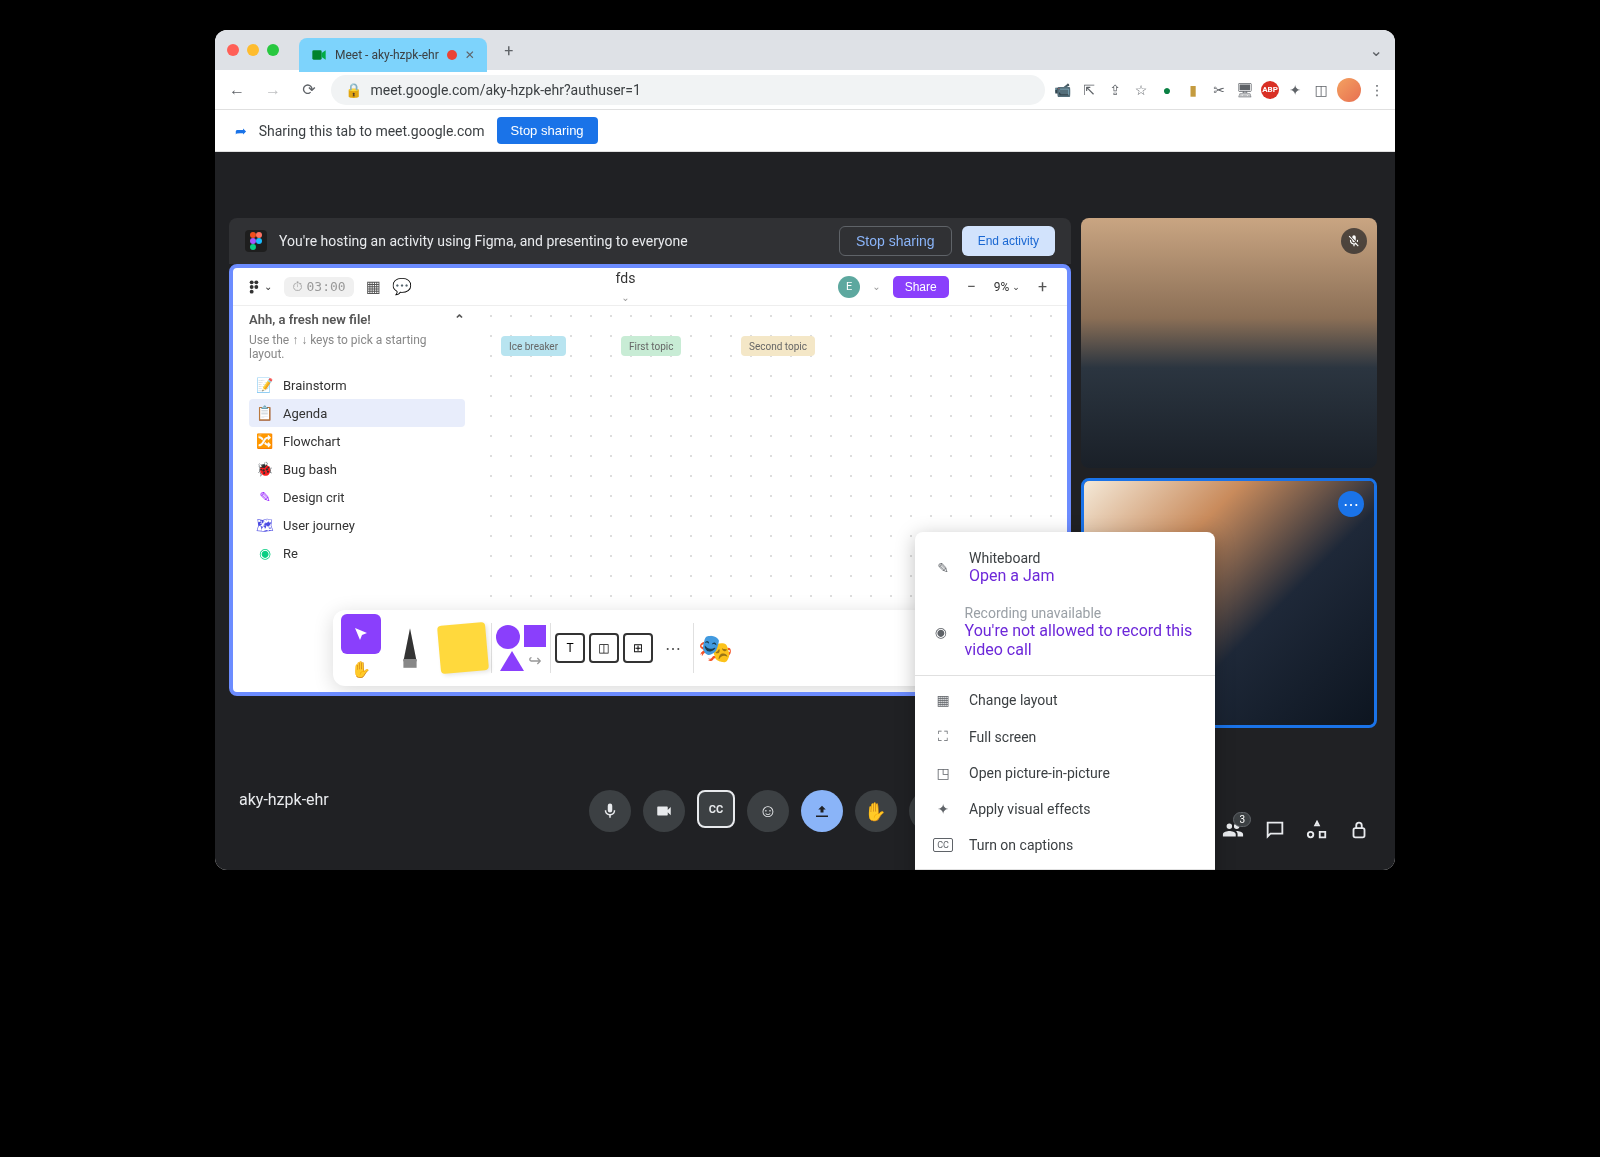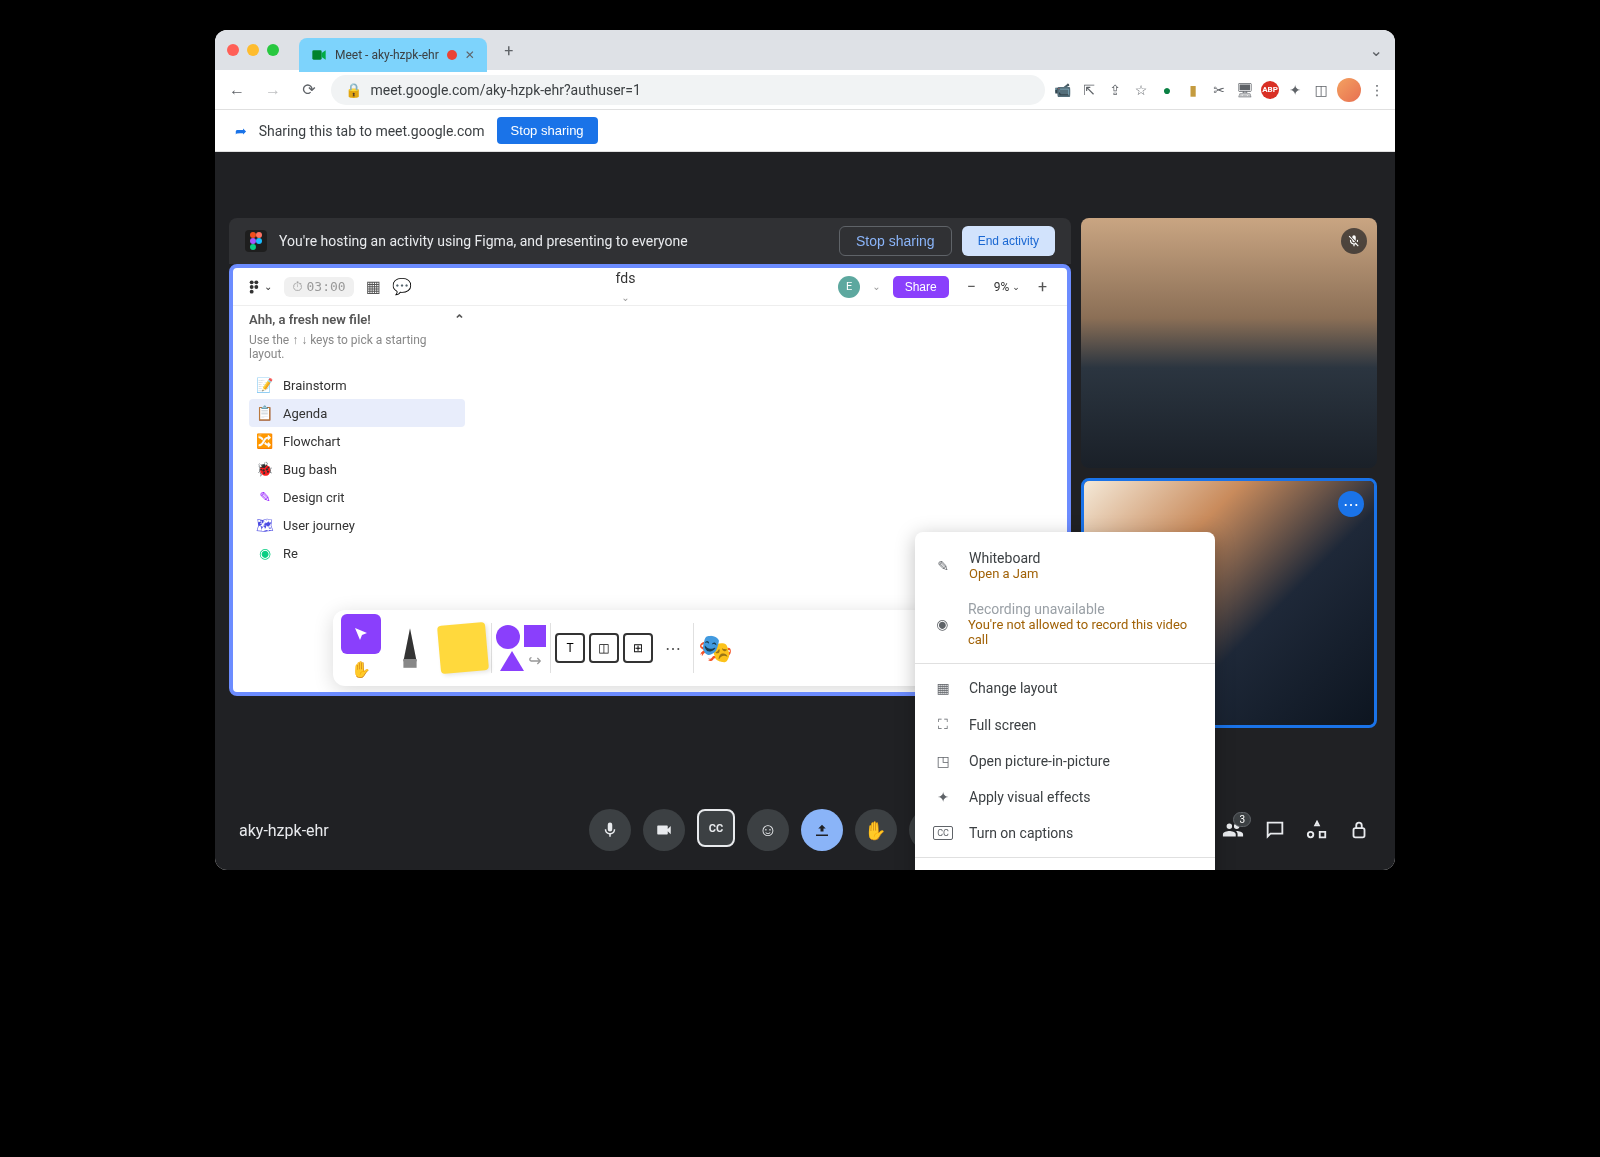--- a/index.html
+++ b/index.html
@@ -54,30 +54,30 @@
 .shapes-row { display: flex; gap: 4px; }
 .circ { width: 24px; height: 24px; border-radius: 50%; background: #8a3ffc; }
 .sq { width: 22px; height: 22px; background: #8a3ffc; }
 .tri { width: 0; height: 0; border-left: 12px solid transparent; border-right: 12px solid transparent; border-bottom: 20px solid #8a3ffc; }
 .arr { color: #999; font-size: 16px; }
 .tool-outline { width: 30px; height: 30px; border: 2px solid #333; border-radius: 4px; display: flex; align-items: center; justify-content: center; font-size: 12px; }
 .menu-popup { position: absolute; left: 700px; top: 380px; width: 300px; background: #fff; border-radius: 8px; box-shadow: 0 4px 20px rgba(0,0,0,.25); z-index: 100; padding: 8px 0; }
 .menu-item { display: flex; align-items: center; gap: 16px; padding: 10px 18px; font-size: 14px; color: #3c4043; }
 .menu-item.disabled { color: #9aa0a6; }
 .menu-ico { width: 20px; display: flex; justify-content: center; color: #5f6368; }
-.menu-sub { font-size: 13px; color: #a16207; }
+.menu-sub { font-size: 16px; color: #6d28d9; }
 .menu-hr { border: none; border-top: 1px solid #e0e0e0; margin: 6px 0; }
 .video-tile { position: absolute; width: 296px; height: 250px; background: #3c4043; border-radius: 8px; overflow: hidden; }
 .video-tile.one { right: 18px; top: 66px; }
 .video-tile.two { right: 18px; top: 326px; border: 3px solid #1a73e8; }
 .mute-badge { position: absolute; top: 10px; right: 10px; width: 26px; height: 26px; border-radius: 50%; background: rgba(32,33,36,.7); color: #fff; display: flex; align-items: center; justify-content: center; }
 .more-badge { position: absolute; top: 10px; right: 10px; width: 26px; height: 26px; border-radius: 50%; background: #1a73e8; color: #fff; display: flex; align-items: center; justify-content: center; }
 .person { width: 100%; height: 100%; background: linear-gradient(180deg,#c9a582 0%,#8b6f56 40%,#2b3540 60%,#1a2028 100%); }
 .person2 { width: 100%; height: 100%; background: linear-gradient(135deg,#f4e9d8 0%,#c98b5c 30%,#1e2838 60%,#0d1520 100%); }
-.bottom-bar { position: absolute; bottom: 0; left: 0; right: 0; height: 80px; display: flex; align-items: center; padding: 0 24px; }
+.bottom-bar { position: absolute; bottom: 0; left: 0; right: 0; height: 80px; display: flex; padding: 0 24px; }
 .meeting-code { color: #e8eaed; font-size: 16px; }
 .controls { position: absolute; left: 50%; transform: translateX(-50%); display: flex; gap: 12px; }
 .ctrl { width: 42px; height: 42px; border-radius: 50%; background: #3c4043; color: #e8eaed; display: flex; align-items: center; justify-content: center; font-size: 18px; }
 .ctrl.active { background: #8ab4f8; color: #202124; }
 .ctrl.end { background: #ea4335; width: 58px; border-radius: 24px; }
 .right-ctrls { margin-left: auto; display: flex; gap: 18px; align-items: center; }
 .rctrl { color: #e8eaed; font-size: 20px; position: relative; width: 24px; height: 24px; display: flex; align-items: center; justify-content: center; }
 .badge { position: absolute; top: -6px; right: -6px; background: #3c4043; color: #fff; border-radius: 10px; font-size: 10px; padding: 1px 5px; border: 1px solid #5f6368; }
 svg { display: block; }
 </style>
@@ -212,20 +212,31 @@
               </div>
           <div class="layout-item">
                 <span class="li-ico" style="color:#4a4ae2">🗺</span>
                 <span>User journey</span>
               </div>
           <div class="layout-item">
                 <span class="li-ico" style="color:#0acf83">◉</span>
                 <span>Re</span>
               </div>
         </div>
+        <div class="fg-canvas">
+          <div class="topic" style="background:#b8e4f0;left:20px">
+                <span>Ice breaker</span>
+              </div>
+          <div class="topic" style="background:#c8ecd5;left:140px">
+                <span>First topic</span>
+              </div>
+          <div class="topic" style="background:#f4e7c7;left:260px">
+                <span>Second topic</span>
+              </div>
+        </div>
       </div>
       <div class="figma-toolbar">
         <div style="display:flex;flex-direction:column;gap:2px">
           <div class="tool-sq sel">
                 <svg width="16" height="16" viewBox="0 0 16 16">
                   <path d="M2 2l12 5-5 2-2 5z" fill="#fff"></path>
                 </svg>
               </div>
           <div class="tool-sq" style="height:26px">✋</div>
         </div>

